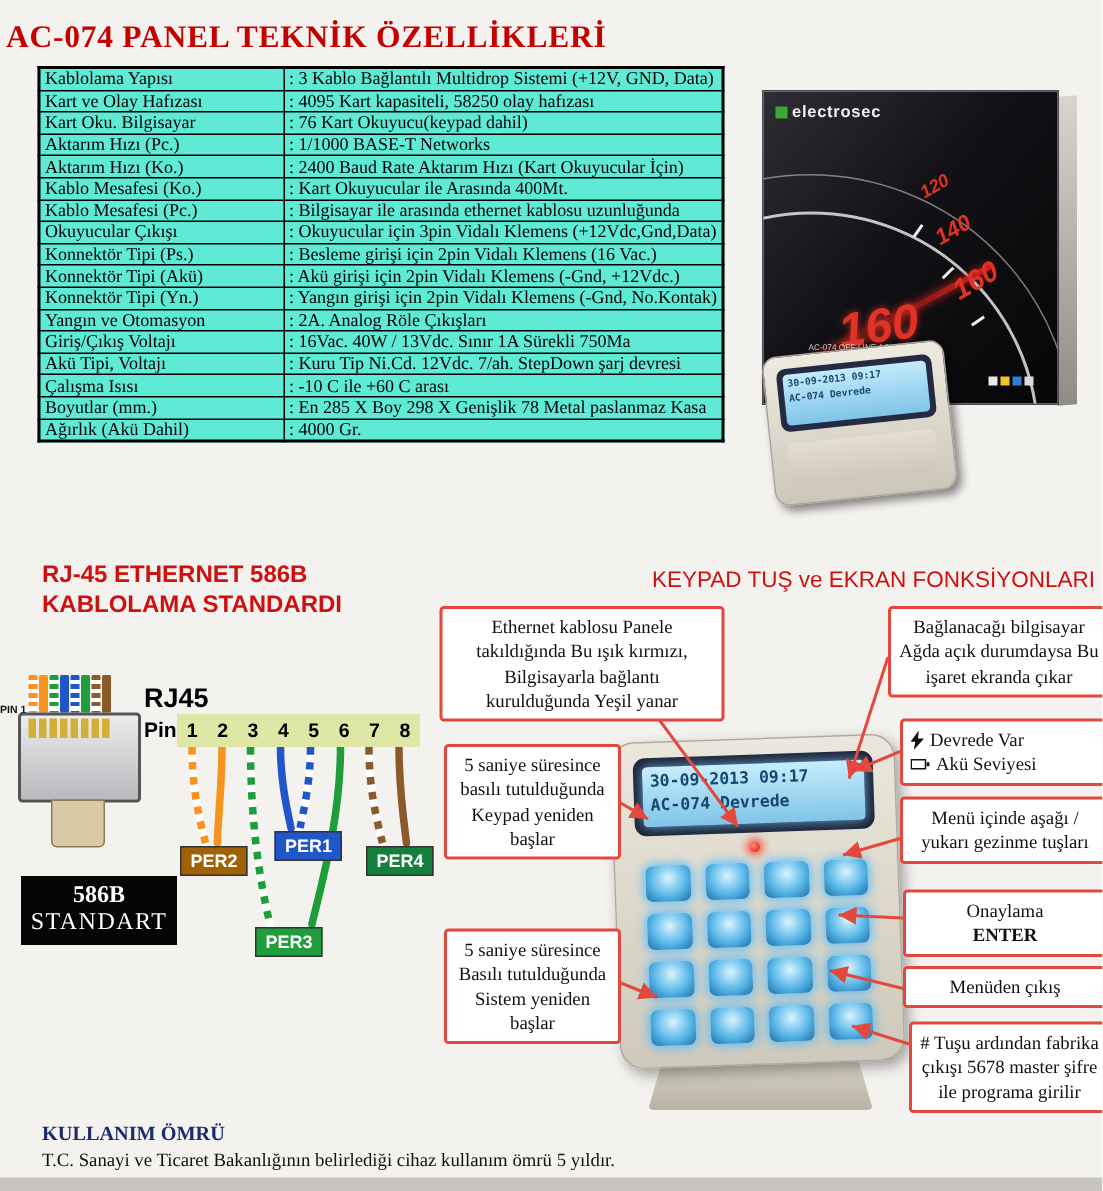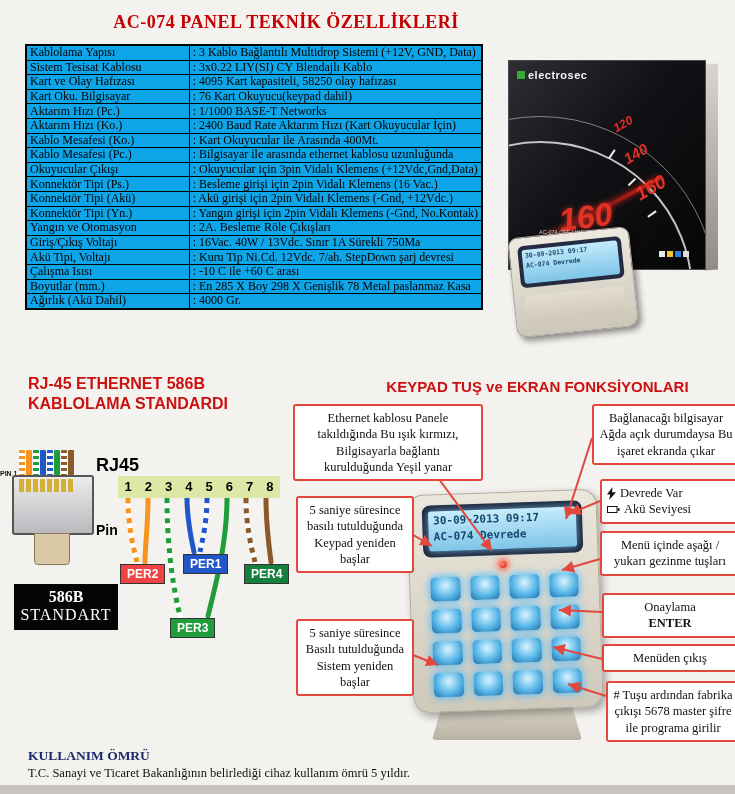--- a/index.html
+++ b/index.html
@@ -1,25 +1,25 @@
 <!DOCTYPE html>
 <html><head>
 <meta charset="utf-8">
 <style>
   html,body { margin:0; padding:0; background:#ffffff; }
   .page { position:relative; width:735px; height:794px; background:#f4f2ef;
           font-family:"Liberation Serif", serif; overflow:hidden; }
 
   
-  .doc-title { position:absolute; top:12px; left:16px; width:540px; text-align:center;
-               color:#c40000; font-size:18px; font-weight:bold; letter-spacing:.5px; }
+  .doc-title { position:absolute; top:12px; left:4px; width:540px; 
+               color:#c40000; font-size:21px; font-weight:bold; letter-spacing:.5px; }
 
   
   .spec-table { position:absolute; left:25px; top:44px; width:458px;
-                border-collapse:collapse; border:2px solid #000; background:#0ea5e9;
+                border-collapse:collapse; border:2px solid #000; background:#5eead4;
                 font-size:12px; }
   .spec-table td { border:1px solid #000; padding:0 3px; height:13.6px;
                    white-space:nowrap; overflow:hidden; line-height:1.1; }
   .spec-table td.lbl { width:168px; }
 
   
   .panel-photo { position:absolute; left:508px; top:56px; width:220px; height:280px; }
   .panel-box { position:absolute; left:0; top:4px; width:196px; height:208px;
                background:linear-gradient(130deg,#2d2d33 0%,#121216 45%,#060608 100%);
                border:1px solid #4a4a4e; overflow:hidden; }
@@ -59,22 +59,22 @@
                   background:linear-gradient(#c2ebfb,#7fc4e8); border-radius:3px;
                   font-family:"DejaVu Sans Mono",monospace; font-size:6.5px; font-weight:bold;
                   color:#1c4a70; padding:2px 3px; line-height:1.5; }
   .panel-kp-low { position:absolute; left:10px; top:58px; right:10px; height:28px;
                   background:linear-gradient(#e4decf,#cfc8b8); border-radius:5px; }
 
   
   .rj45-heading { position:absolute; left:28px; top:374px; color:#cc1111;
                   font-family:"Liberation Sans",sans-serif; font-weight:bold;
                   font-size:16px; line-height:1.25; }
-  .kp-heading { position:absolute; left:345px; top:378px; width:385px; text-align:center;
-                color:#cc1111; font-family:"Liberation Sans",sans-serif; font-weight:bold;
+  .kp-heading { position:absolute; left:345px; top:378px; width:385px; text-align:right;
+                color:#cc1111; font-family:"Liberation Sans",sans-serif; font-weight:normal;
                 font-size:15px; }
 
   
   .pin1-label { position:absolute; left:0px; top:470px; font-size:7px; font-weight:bold;
                 font-family:"Liberation Sans",sans-serif; color:#111; }
   .plug { position:absolute; left:12px; top:450px; width:78px; height:114px; }
   .plug-wires { position:absolute; left:7px; top:0; display:flex; gap:1px; }
   .plug-wires span { width:6px; height:25px; display:block; border-radius:1px; }
   .wo  { background:repeating-linear-gradient(180deg,#f7941d 0 3px,#fff 3px 6px); }
   .o   { background:#f7941d; }
@@ -87,29 +87,29 @@
   .plug-body { position:absolute; left:0; top:25px; width:78px; height:56px;
                background:linear-gradient(#ececee,#b9b9bd); border:2px solid #555;
                border-radius:3px; }
   .plug-pins { position:absolute; left:5px; top:2px; display:flex; gap:2px; }
   .plug-pins span { width:5px; height:13px; background:#d4af37; display:block; }
   .plug-cable { position:absolute; left:22px; top:83px; width:34px; height:30px;
                 background:#d9c9a6; border:1px solid #8a7a57; border-radius:0 0 4px 4px; }
   .rj45-word { position:absolute; left:96px; top:455px; font-family:"Liberation Sans",sans-serif;
                font-weight:bold; font-size:18px; }
   .pin-word { position:absolute; left:96px; top:478px; font-family:"Liberation Sans",sans-serif;
-              font-weight:bold; font-size:14px;margin-top:44px; }
+              font-weight:bold; font-size:14px; }
   .pin-band { position:absolute; left:118px; top:476px; width:162px; height:22px;
               background:#dfe7a6; display:flex; }
   .pin-band span { flex:1; text-align:center; font-family:"Liberation Sans",sans-serif;
                    font-weight:bold; font-size:13px; line-height:22px; }
   .wires-svg { position:absolute; left:118px; top:498px; }
   .per { position:absolute; color:#fff; font-family:"Liberation Sans",sans-serif;
          font-weight:bold; font-size:12px; padding:2px 6px; border:1px solid #333; z-index:3; }
-  .per2 { left:120px; top:564px; background:#ef4444; }
+  .per2 { left:120px; top:564px; background:#a16207; }
   .per1 { left:183px; top:554px; background:#2156c8; }
   .per4 { left:244px; top:564px; background:#15803d; }
   .per3 { left:170px; top:618px; background:#1f9d3a; }
   .std-box { position:absolute; left:14px; top:584px; width:104px; height:46px;
              background:#050505; color:#fff; text-align:center; z-index:2; }
   .std-box .l1 { font-size:16px; font-weight:bold; margin-top:4px; }
   .std-box .l2 { font-size:16px; letter-spacing:1px; }
 
   
   .kp-body { position:absolute; left:410px; top:492px; width:188px; height:216px;
@@ -167,24 +167,20 @@
 
   <div class="doc-title">AC-074 PANEL TEKNİK ÖZELLİKLERİ</div>
 
   <table class="spec-table">
     <tbody>
       <tr>
           <td class="lbl">Kablolama Yapısı</td>
           <td>: 3 Kablo Bağlantılı Multidrop Sistemi (+12V, GND, Data)</td>
         </tr>
       <tr>
-          <td class="lbl">Sistem Tesisat Kablosu</td>
-          <td>: 3x0.22 LIY(SI) CY Blendajlı Kablo</td>
-        </tr>
-      <tr>
           <td class="lbl">Kart ve Olay Hafızası</td>
           <td>: 4095 Kart kapasiteli,  58250 olay hafızası</td>
         </tr>
       <tr>
           <td class="lbl">Kart Oku. Bilgisayar</td>
           <td>: 76 Kart Okuyucu(keypad dahil)</td>
         </tr>
       <tr>
           <td class="lbl">Aktarım Hızı (Pc.)</td>
           <td>: 1/1000 BASE-T Networks</td>
@@ -212,21 +208,21 @@
       <tr>
           <td class="lbl">Konnektör Tipi (Akü)</td>
           <td>: Akü girişi için 2pin  Vidalı Klemens (-Gnd, +12Vdc.)</td>
         </tr>
       <tr>
           <td class="lbl">Konnektör Tipi (Yn.)</td>
           <td>: Yangın girişi için 2pin Vidalı Klemens (-Gnd, No.Kontak)</td>
         </tr>
       <tr>
           <td class="lbl">Yangın ve Otomasyon</td>
-          <td>: 2A. Besleme Röle Çıkışları</td>
+          <td>: 2A. Analog Röle Çıkışları</td>
         </tr>
       <tr>
           <td class="lbl">Giriş/Çıkış Voltajı</td>
           <td>: 16Vac. 40W / 13Vdc. Sınır 1A Sürekli 750Ma</td>
         </tr>
       <tr>
           <td class="lbl">Akü Tipi, Voltajı</td>
           <td>: Kuru Tip Ni.Cd. 12Vdc. 7/ah. StepDown şarj devresi</td>
         </tr>
       <tr>

